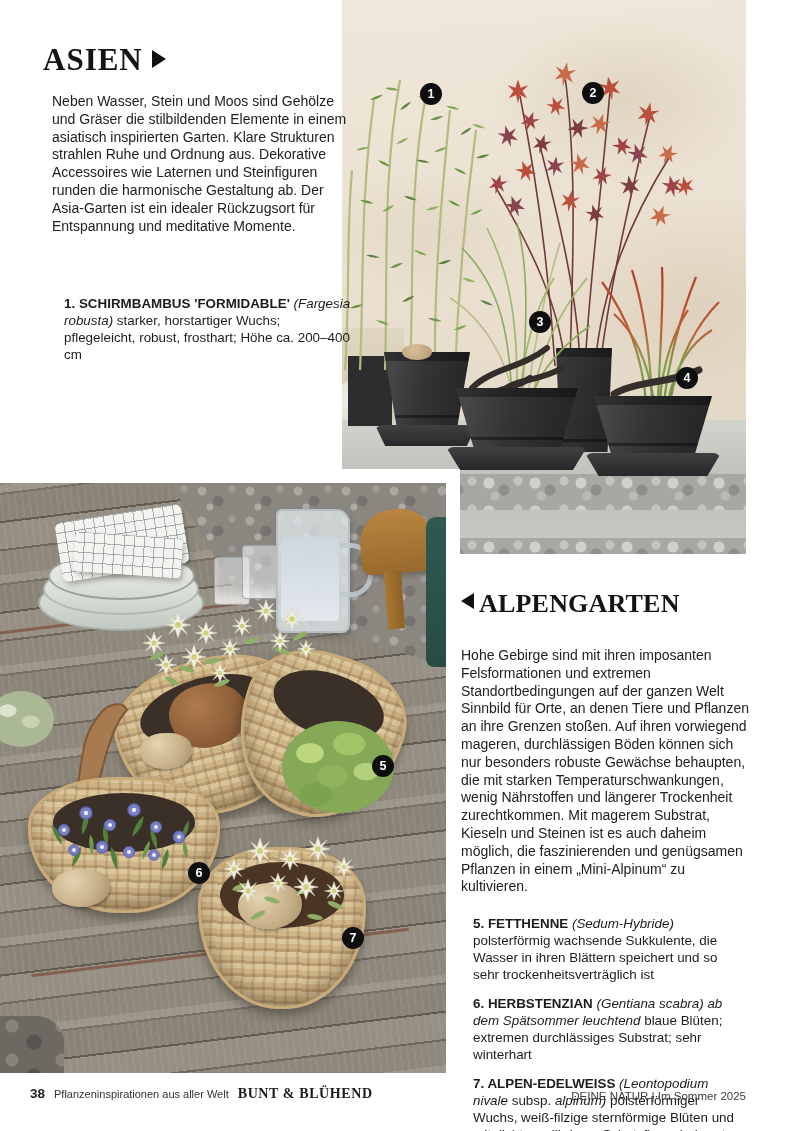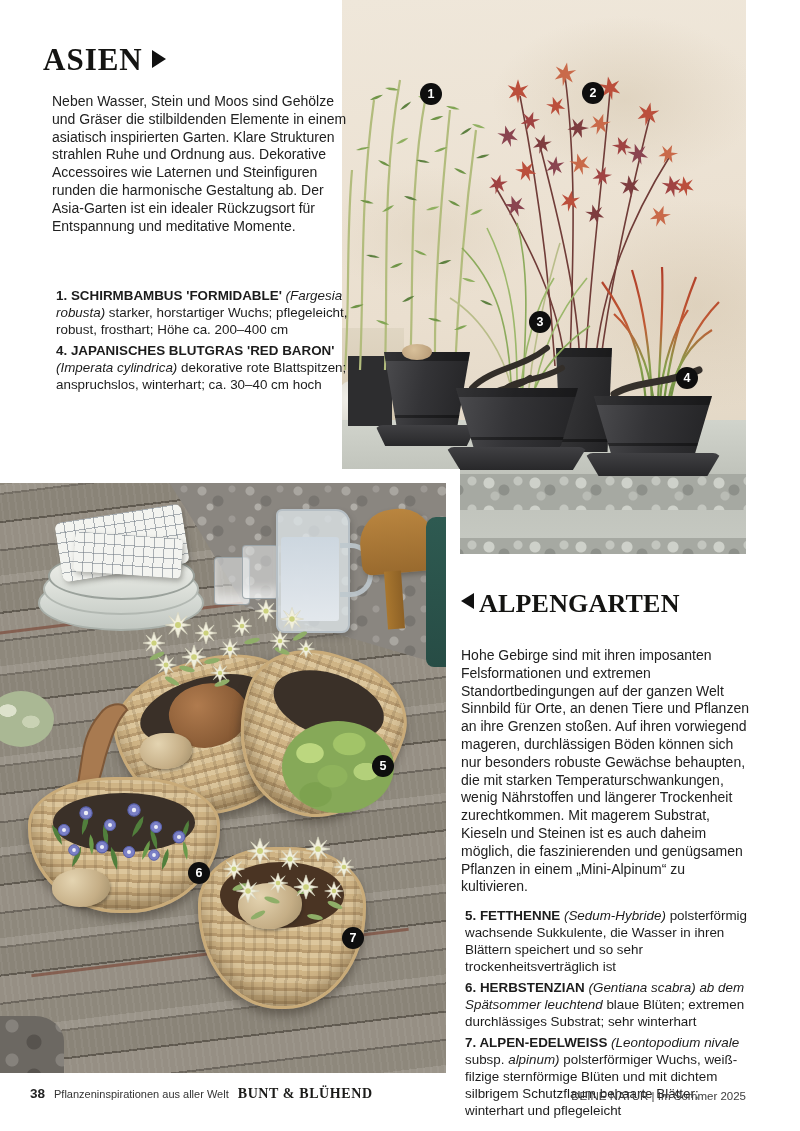--- a/index.html
+++ b/index.html
@@ -18,21 +18,21 @@
             border-top:8px solid transparent;border-bottom:8px solid transparent;
             margin-right:5px;transform:translateY(-3px);}
 
   
   .intro{position:absolute;font-size:14px;line-height:17.8px;color:#212121;z-index:6;margin:0;}
   #intro-asien{left:52px;top:93px;width:305px;}
   #intro-alpen{left:461px;top:647px;width:290px;}
   .plantlist{position:absolute;font-size:13.4px;line-height:17px;color:#1c1c1c;z-index:6;}
   #list-asien{left:52px;top:283px;width:314px;}
   #list-alpen{left:461px;top:903px;width:292px;}
-  .plantlist p{margin:4px;}
+  .plantlist p{margin:12px;}
   .seg-bold{font-weight:700;}
   .seg-italic{font-style:italic;}
 
   
   .footer-left{position:absolute;left:30px;top:1086px;display:flex;align-items:baseline;gap:9px;z-index:6;}
   .page-num{font-size:13.5px;font-weight:700;color:#222;}
   .tagline{font-size:11px;color:#333;}
   .brand{font-family:"Liberation Serif",serif;font-size:14px;font-weight:700;letter-spacing:.6px;color:#1b1b19;}
   .footer-right{position:absolute;right:54px;top:1090px;font-size:11.5px;color:#3c3c3c;z-index:6;text-align:right;}
 
@@ -464,21 +464,20 @@
     <div class="marker" style="left:188px;top:379px;">6</div>
     <div class="marker" style="left:342px;top:444px;">7</div>
   </div>
 
   <h1 class="serif-head" id="head-asien"><span>ASIEN</span><span class="tri-right"></span></h1>
 
   <p class="intro" id="intro-asien">Neben Wasser, Stein und Moos sind Gehölze und Gräser die stilbildenden Elemente in einem asiatisch inspirierten Garten. Klare Strukturen strahlen Ruhe und Ordnung aus. Dekorative Accessoires wie Laternen und Steinfiguren runden die harmonische Gestaltung ab. Der Asia-Garten ist ein idealer Rückzugsort für Entspannung und meditative Momente.</p>
 
   <div class="plantlist" id="list-asien">
     <p><span class="seg-bold">1. SCHIRMBAMBUS 'FORMIDABLE' </span><span class="seg-italic">(Fargesia robusta)</span><span> starker, horstartiger Wuchs; pflegeleicht, robust, frosthart; Höhe ca. 200–400 cm</span></p>
-    <p><span class="seg-bold">4. JAPANISCHES BLUTGRAS 'RED BARON' </span><span class="seg-italic">(Imperata cylindrica)</span><span> dekorative rote Blattspitzen; anspruchslos, winterhart; ca. 30–40 cm hoch</span></p>
   </div>
 
   <h1 class="serif-head" id="head-alpen"><span class="tri-left"></span><span>ALPENGARTEN</span></h1>
 
   <p class="intro" id="intro-alpen">Hohe Gebirge sind mit ihren imposanten Felsformationen und extremen Standortbedingungen auf der ganzen Welt Sinnbild für Orte, an denen Tiere und Pflanzen an ihre Grenzen stoßen. Auf ihren vorwiegend mageren, durchlässigen Böden können sich nur besonders robuste Gewächse behaupten, die mit starken Temperaturschwankungen, wenig Nährstoffen und längerer Trockenheit zurechtkommen. Mit magerem Substrat, Kieseln und Steinen ist es auch daheim möglich, die faszinierenden und genügsamen Pflanzen in einem „Mini-Alpinum“ zu kultivieren.</p>
 
   <div class="plantlist" id="list-alpen">
     <p><span class="seg-bold">5. FETTHENNE </span><span class="seg-italic">(Sedum-Hybride)</span><span> polsterförmig wachsende Sukkulente, die Wasser in ihren Blättern speichert und so sehr trockenheitsverträglich ist</span></p>
     <p><span class="seg-bold">6. HERBSTENZIAN </span><span class="seg-italic">(Gentiana scabra) ab dem Spätsommer leuchtend</span><span> blaue Blüten; extremen durchlässiges Substrat; sehr winterhart</span></p>
     <p><span class="seg-bold">7. ALPEN-EDELWEISS </span><span class="seg-italic">(Leontopodium nivale </span><span>subsp. </span><span class="seg-italic">alpinum)</span><span> polsterförmiger Wuchs, weiß-filzige sternförmige Blüten und mit dichtem silbrigem Schutzflaum behaarte Blätter; winterhart und pflegeleicht</span></p>

